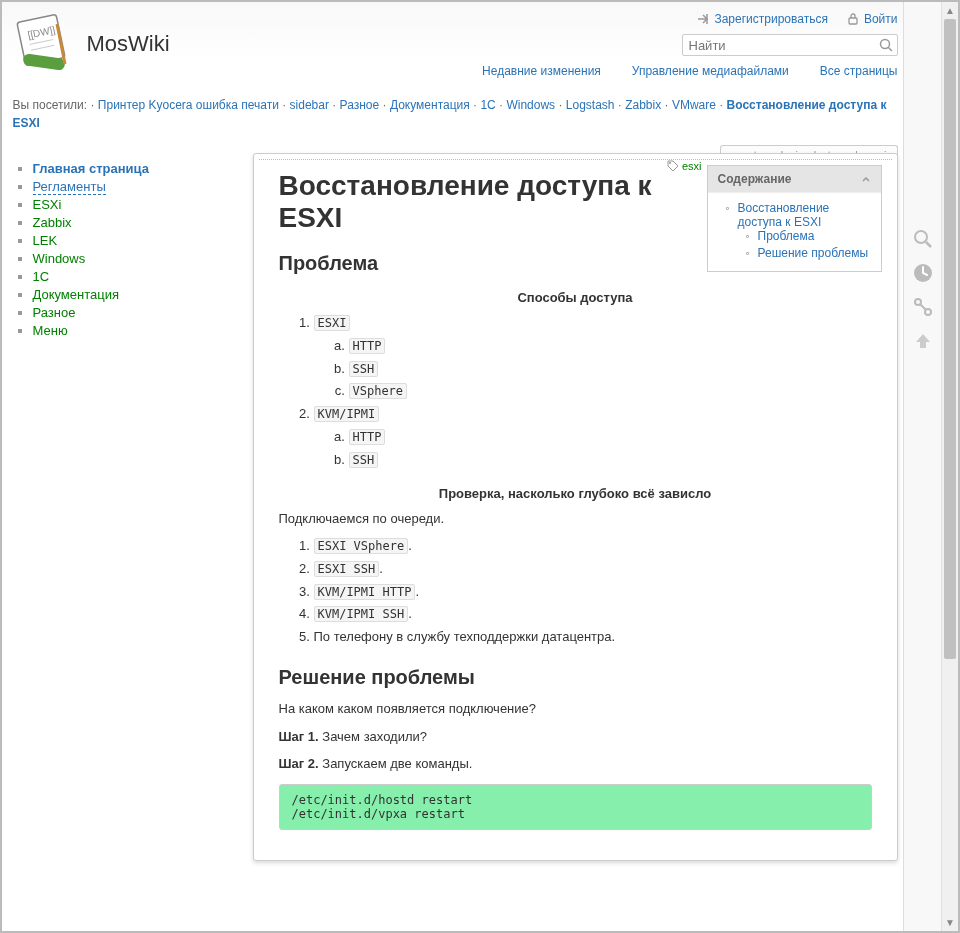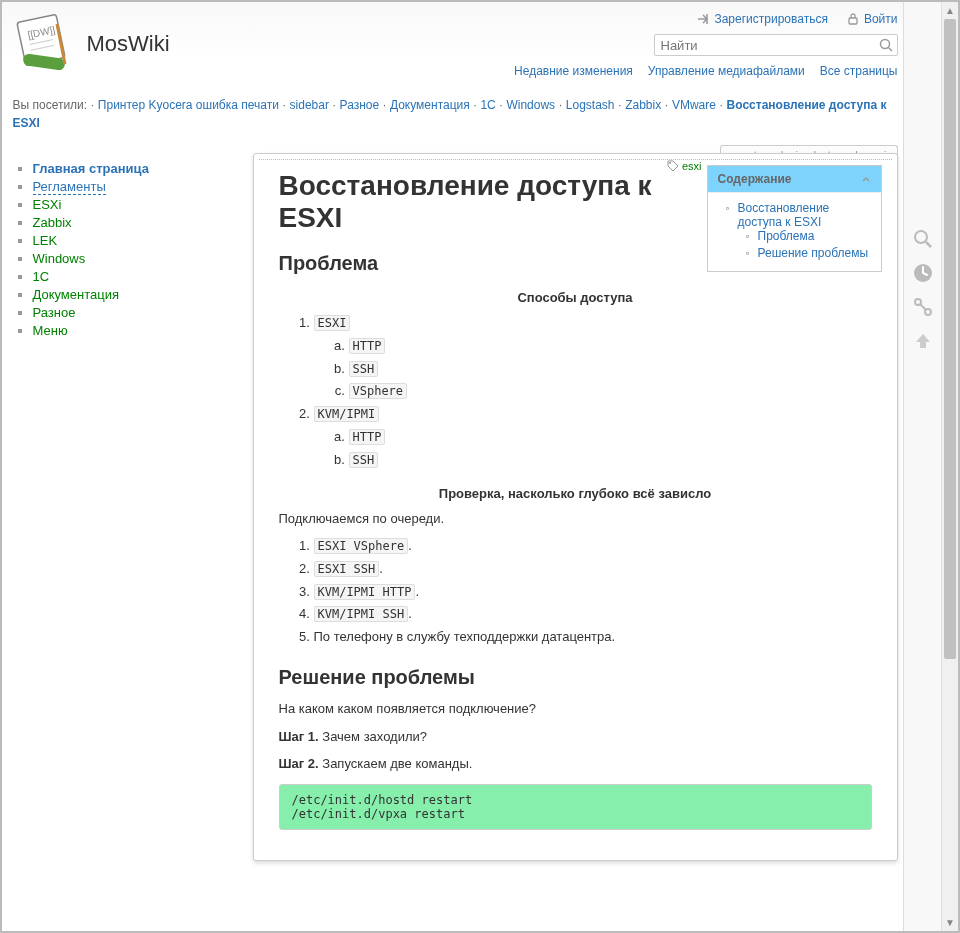--- a/index.html
+++ b/index.html
@@ -29,28 +29,28 @@
   padding: 5px 5px 0 10px;
   position: relative;
 }
 .top-header { display: flex; align-items: flex-start; padding-top: 5px; }
 .logo-block { display: flex; align-items: center; gap: 10px; }
 .logo { width: 64px; height: 64px; }
 .site-title { font-size: 22px; color: #333; text-decoration: none; font-weight: normal; }
 .header-right { flex: 1; display: flex; flex-direction: column; align-items: flex-end; gap: 8px; }
 .user-tools { display: flex; gap: 18px; font-size: 12px; }
 .user-tools a { color: #2b73b7; text-decoration: none; display: flex; align-items: flex-start; gap: 4px; }
-.search-box { position: relative; width: 244px; }
+.search-box { position: relative; width: 216px; }
 .search-box input {
   width: 100%; height: 22px; padding: 2px 24px 2px 6px;
   border: 1px solid #ccc; border-radius: 2px; font-size: 13px;
   color: #999;
 }
 .search-box .mag { position: absolute; right: 4px; top: 3px; color: #999; }
-.site-tools { display: flex; gap: 15px; font-size: 12px; }
+.site-tools { display: flex; gap: 31px; font-size: 12px; }
 .site-tools a { color: #2b73b7; text-decoration: none; }
 
 .breadcrumbs { font-size: 12px; color: #666; padding: 18px 0 6px 0; line-height: 1.5; }
 .breadcrumbs a { color: #2b73b7; text-decoration: none; }
 .breadcrumbs .current { color: #2b73b7; font-weight: bold; }
 
 .columns { display: flex; gap: 30px; margin-top: 15px; }
 .sidebar { width: 210px; flex-shrink: 0; padding-top: 8px; }
 .sidebar ul { margin: 0; padding-left: 20px; }
 .sidebar li { list-style: square; color: #999; margin-bottom: 3px; }
@@ -82,21 +82,21 @@
   font-size: 11px; color: #008000;
   display: flex; align-items: center; gap: 3px;
 }
 .toc {
   float: right; width: 175px;
   border: 1px solid #ccc; background: #fff;
   margin: -5px -10px 10px 15px;
   font-size: 12px;
 }
 .toc-title {
-  background: #7dd3fc; padding: 6px 10px;
+  background: #e5e5e5; padding: 6px 10px;
   font-weight: bold; color: #666;
   display: flex; justify-content: space-between; align-items: center;
   border-bottom: 1px solid #eee;
 }
 .toc-body { padding: 8px 10px; }
 .toc-body ul { margin: 0; padding-left: 12px; }
 .toc-body li { list-style: none; position: relative; padding-left: 8px; margin-bottom: 3px; }
 .toc-body li::before { content: "◦"; position: absolute; left: -4px; color: #666; }
 .toc-body a { color: #2b73b7; text-decoration: none; }
 

